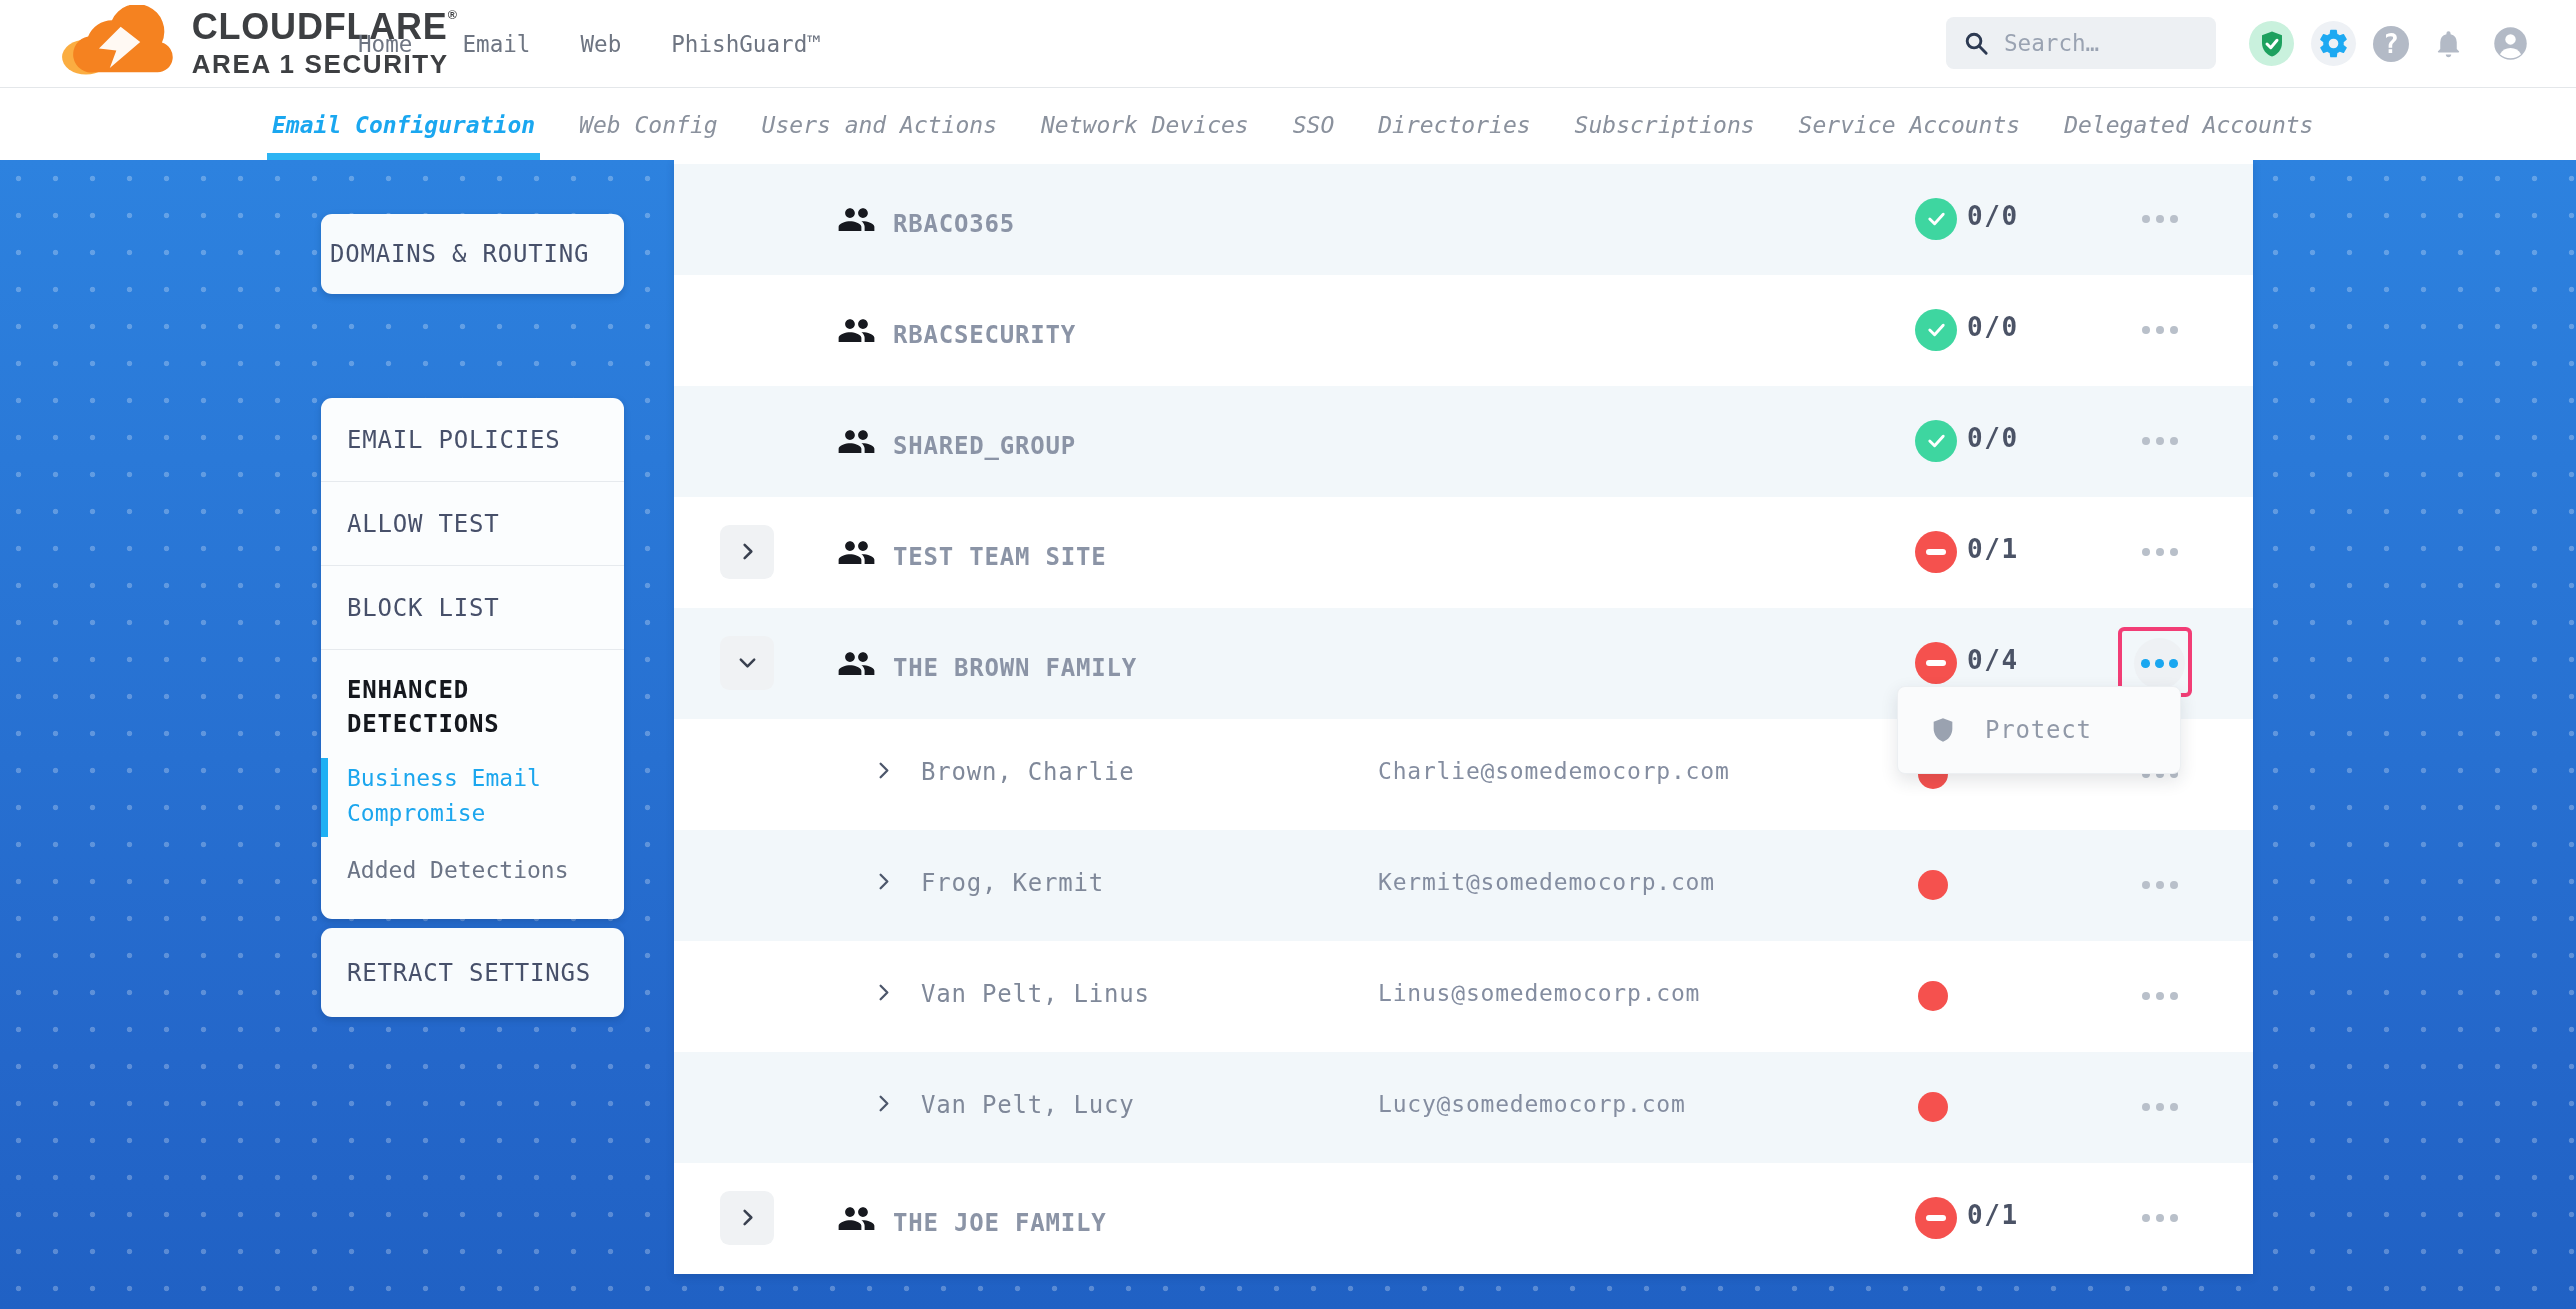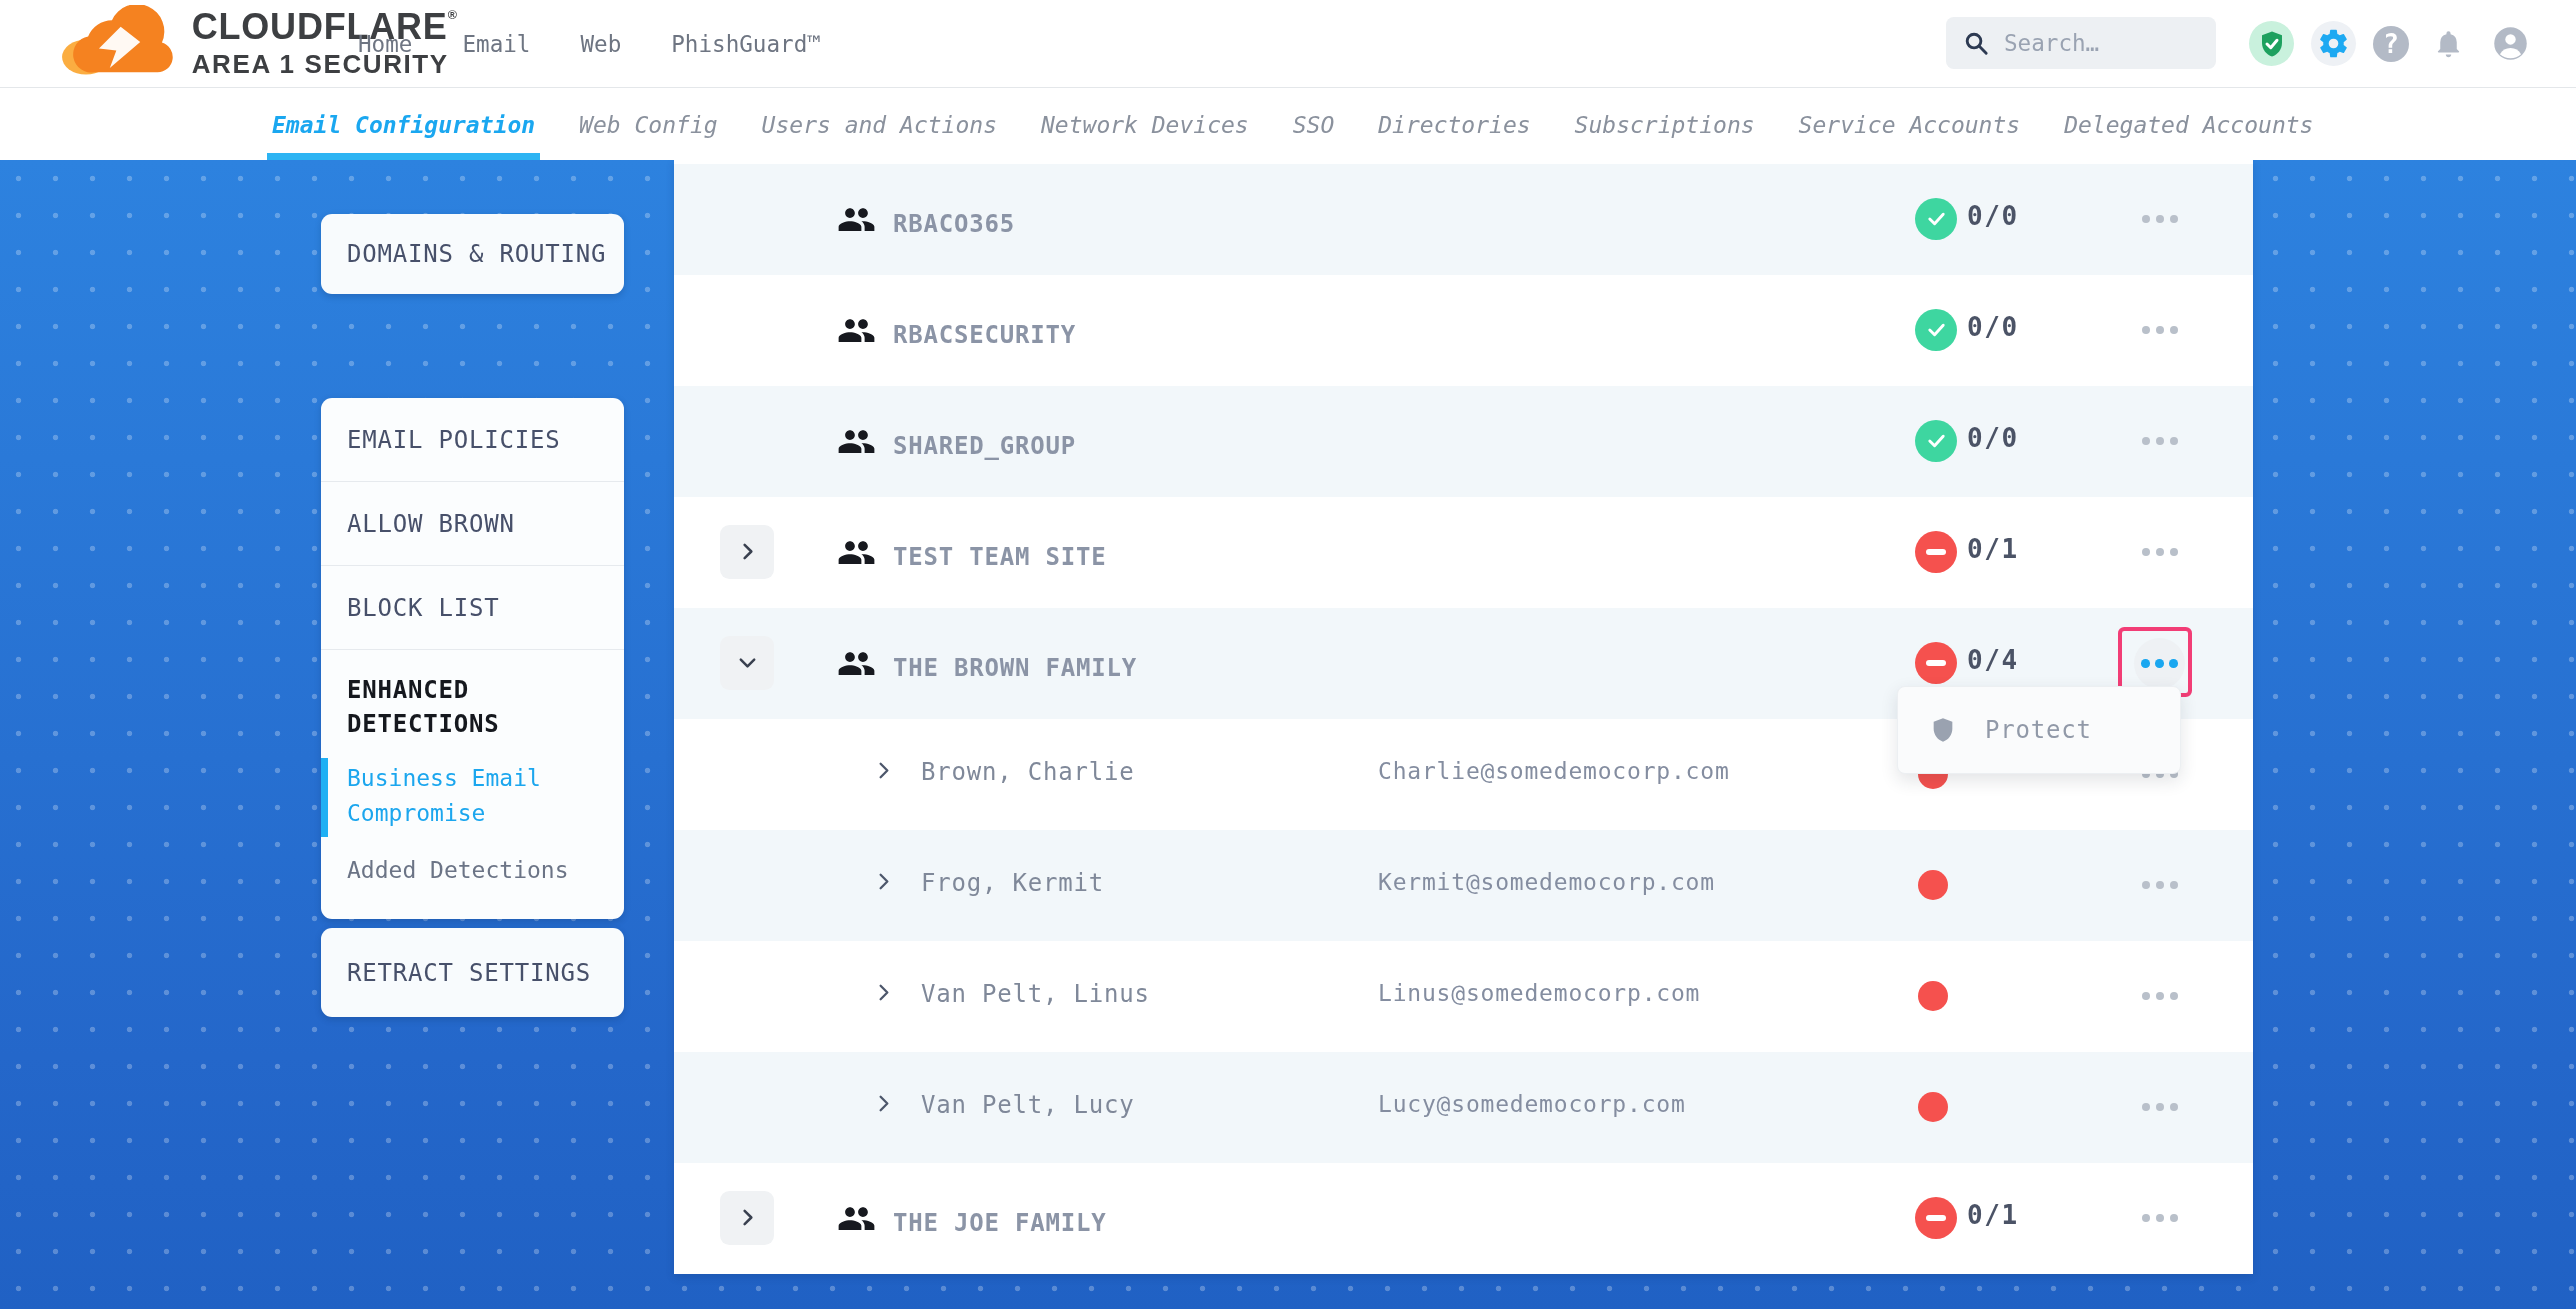--- a/index.html
+++ b/index.html
@@ -36,21 +36,21 @@
   .tab.active .tab-underline{display:block;position:absolute;left:-4.7px;right:-4.7px;bottom:0;height:7px;background:#2db4f3;}
 
   
   .content{position:absolute;left:0;top:160px;width:2576px;height:1149px;
     background-image:radial-gradient(rgba(255,255,255,0.26) 2.3px,transparent 3.1px),linear-gradient(180deg,#2d82df 0%,#2467ca 78%,#2061c4 100%);
     background-size:37px 37px,100% 100%;}
 
   
   .sidebar{position:absolute;left:321px;top:54px;width:303px;}
   .side-card{background:#f8fbfd;border-radius:11px;box-shadow:0 2.3px 6.2px rgba(15,45,90,.22);box-sizing:border-box;}
-  .card-a{height:80px;display:flex;align-items:center;padding-left:26px;}
+  .card-a{height:80px;display:flex;align-items:center;padding-left:9px;}
   .card-b{position:absolute;top:184px;left:0;width:303px;background:#fbfdfe;border-radius:11px;box-shadow:0 2.3px 6.2px rgba(15,45,90,.22);overflow:hidden;}
   .card-c{position:absolute;top:714px;left:0;width:303px;height:89px;display:flex;align-items:center;padding-left:26px;box-sizing:border-box;}
   .side-item{font-size:24px;color:#47506a;letter-spacing:0.8px;cursor:pointer;}
   .side-row{height:83px;display:flex;align-items:center;padding-left:26px;border-bottom:1.6px solid #e6eaee;cursor:pointer;}
   .enhanced-block{padding:23px 22px 31px 26px;position:relative;}
   .enhanced-title{font-size:24px;font-weight:700;color:#15181e;line-height:1.42;letter-spacing:0.8px;}
   .sub-item{font-size:23px;line-height:1.5;margin-top:20px;cursor:pointer;}
   .sub-item.active-sub{color:#1ba6ee;position:relative;}
   .sub-accent{position:absolute;left:-26px;top:-3.1px;width:7px;height:79px;background:#1fb0f4;}
   .sub-item.plain-sub{color:#6b7486;margin-top:23px;}
@@ -198,21 +198,21 @@
 
     <div class="sidebar">
       <div class="side-card card-a">
         <span class="side-item">DOMAINS &amp; ROUTING</span>
       </div>
       <div class="card-b">
         <div class="side-row">
           <span class="side-item">EMAIL POLICIES</span>
         </div>
         <div class="side-row">
-          <span class="side-item">ALLOW BROWN</span>
+          <span class="side-item">ALLOW TEST</span>
         </div>
         <div class="side-row">
           <span class="side-item">BLOCK LIST</span>
         </div>
         <div class="enhanced-block">
           <div class="enhanced-title" style="width:202px;">ENHANCED DETECTIONS</div>
           <div class="sub-item active-sub" style="width:195px;">
             <span class="sub-accent"></span>
             <span>Business Email Compromise</span>
           </div>

